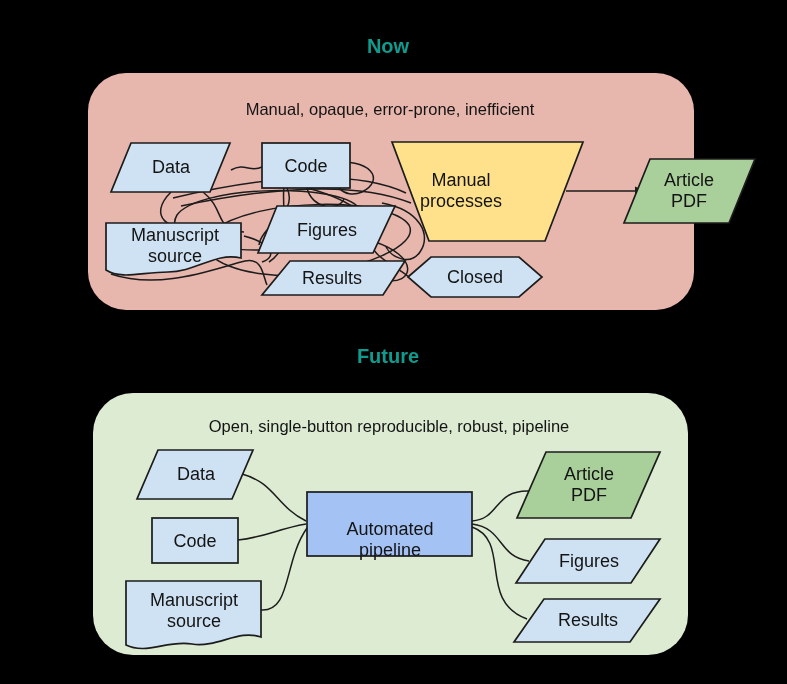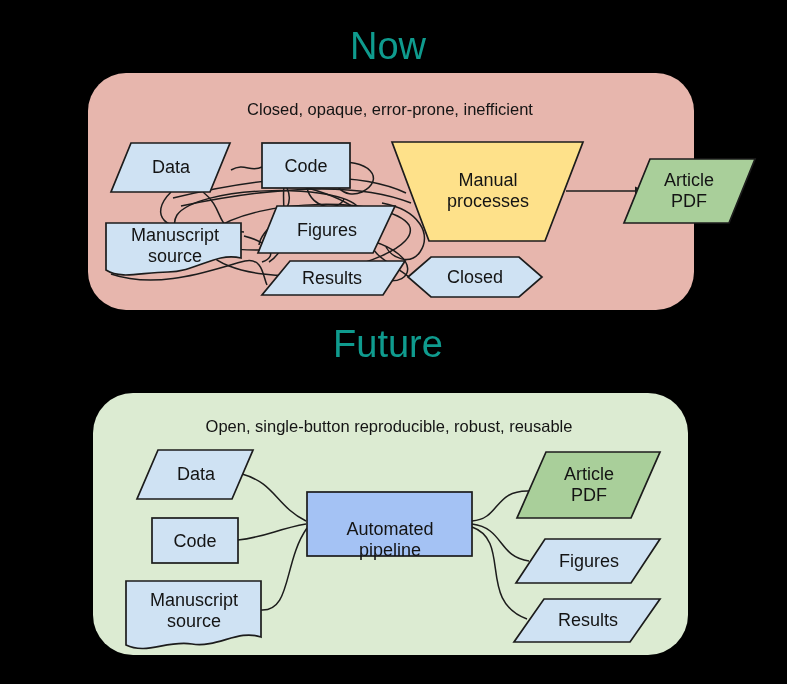--- a/index.html
+++ b/index.html
@@ -14,21 +14,21 @@
   svg.overlay{position:absolute;left:0;top:0;}
   .sh{stroke:var(--stroke);stroke-width:1.7;}
   .f-blue{fill:var(--node_blue);}
   .f-yellow{fill:var(--node_yellow);}
   .f-green{fill:var(--node_green);}
   .f-pipe{fill:var(--pipeline_blue);}
   .ln{fill:none;stroke:var(--stroke);stroke-width:1.5;}
   .arrowhead{fill:var(--stroke);stroke:none;}
   .sec-title{
     position:absolute;transform:translate(-50%,-50%);
-    font-size:38px;line-height:34px;color:var(--title_teal);white-space:pre;
+    font-size:20px;line-height:34px;color:var(--title_teal);white-space:pre;font-weight:bold;
   }
   .caption{
     position:absolute;transform:translate(-50%,-50%);
     font-size:16.5px;line-height:20px;color:var(--text);white-space:pre;
   }
   .lbl{
     position:absolute;transform:translate(-50%,-50%);
     font-size:18px;line-height:21px;text-align:center;
     color:var(--text);white-space:pre-line;
   }
@@ -86,27 +86,27 @@
   <polygon class="sh f-blue" points="158,450 253,450 232,499 137,499"></polygon>
   <rect class="sh f-blue" x="152" y="518" width="86" height="45"></rect>
   <path class="sh f-blue" d="M126 581 H261 V637 C 238 629, 218 648, 192 644 C 166 640, 147 655, 126 645 Z"></path>
   <rect class="sh f-pipe" x="307" y="492" width="165" height="64"></rect>
   <polygon class="sh f-green" points="546,452 660,452 631,518 517,518"></polygon>
   <polygon class="sh f-blue" points="545,539 660,539 631,583 516,583"></polygon>
   <polygon class="sh f-blue" points="544,599 660,599 630,642 514,642"></polygon>
 </svg>
 
 <div class="sec-title" style="left:388px;top:46px">Now</div>
-<div class="sec-title" style="left:388px;top:344px">Future</div>
-<div class="caption" style="left:390px;top:109px">Closed, opaque, error-prone, inefficient</div>
-<div class="caption" style="left:389px;top:426px">Open, single-button reproducible, robust, reusable</div>
+<div class="sec-title" style="left:388px;top:356px">Future</div>
+<div class="caption" style="left:390px;top:109px">Manual, opaque, error-prone, inefficient</div>
+<div class="caption" style="left:389px;top:426px">Open, single-button reproducible, robust, pipeline</div>
 
 <div class="lbl" style="left:171px;top:167px">Data</div>
 <div class="lbl" style="left:306px;top:166px">Code</div>
-<div class="lbl" style="left:488px;top:191px">Manual
+<div class="lbl" style="left:461px;top:191px">Manual
 processes</div>
 <div class="lbl" style="left:689px;top:191px">Article
 PDF</div>
 <div class="lbl" style="left:175px;top:246px">Manuscript
 source</div>
 <div class="lbl" style="left:327px;top:230px">Figures</div>
 <div class="lbl" style="left:332px;top:278px">Results</div>
 <div class="lbl" style="left:475px;top:277px">Closed</div>
 
 <div class="lbl" style="left:196px;top:474px">Data</div>

